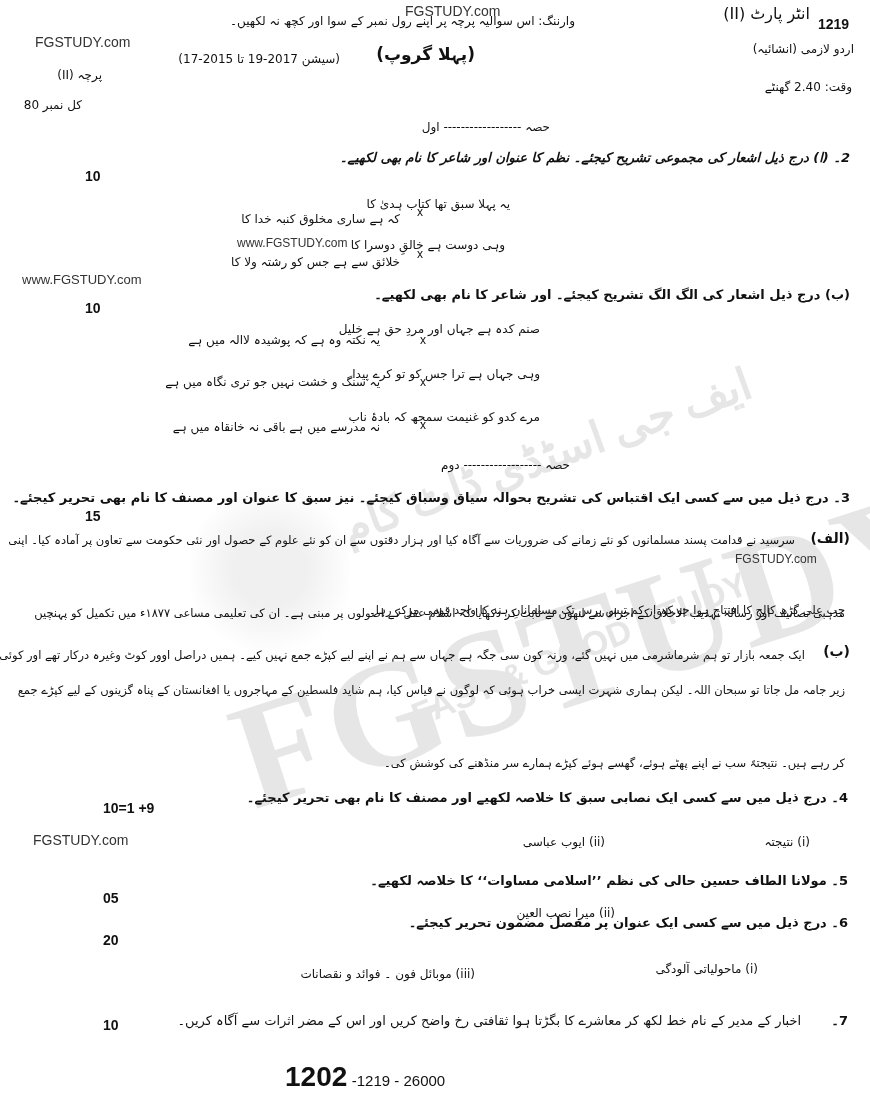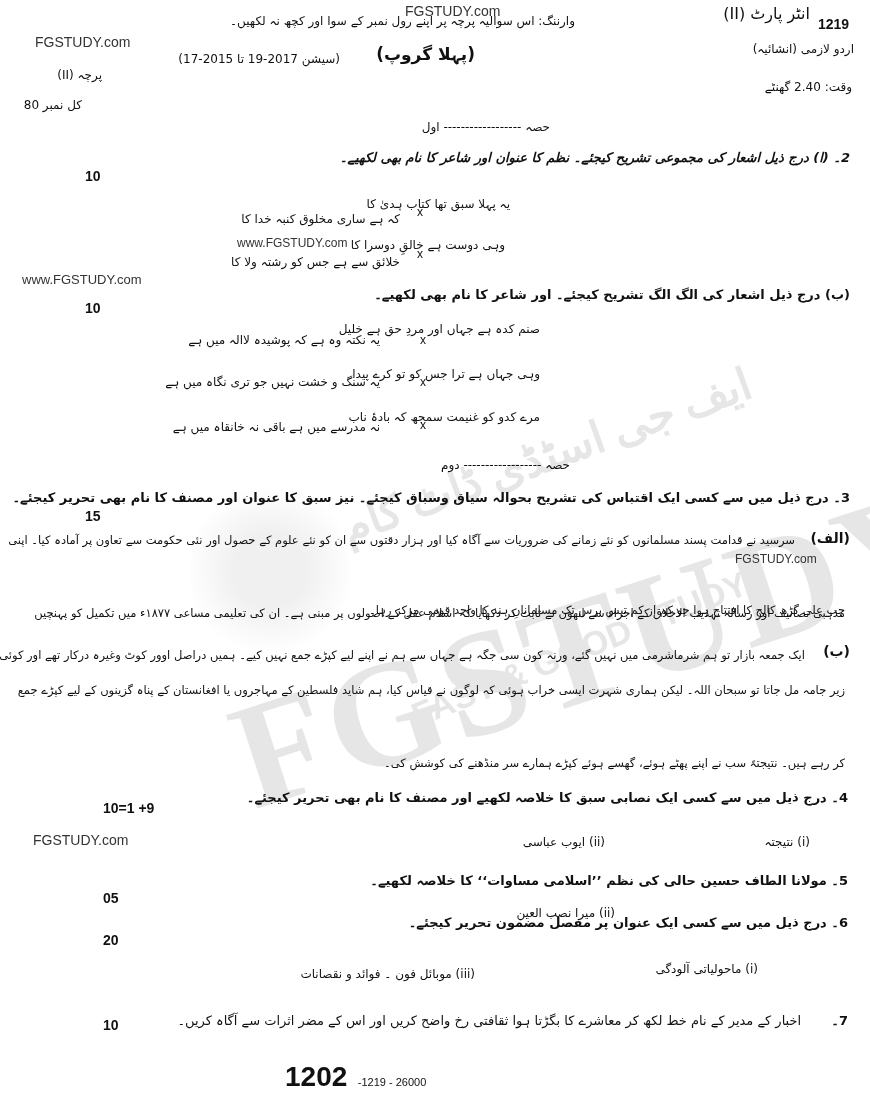--- a/index.html
+++ b/index.html
@@ -141,16 +141,16 @@
   </div>
 
   <div class="abs ur q" style="right:22px; top:1013px; font-weight:normal;">
     <span style="font-weight:bold; margin-left:26px;">7۔</span>
     <span>اخبار کے مدیر کے نام خط لکھ کر معاشرے کا بگڑتا ہوا ثقافتی رخ واضح کریں اور اس کے مضر اثرات سے آگاہ کریں۔</span>
   </div>
   <div class="abs marks" style="left:103px; top:1017px;">10</div>
 
   <div class="abs lat" style="left:285px; top:1061px;">
     <span style="font-size:28px; font-weight:bold;">1202</span>
-    <span style="font-size:11px; margin-left:6px;">-1219 -  26000</span>
+    <span style="font-size:15px; ">-1219 -  26000</span>
   </div>
 
 </div>
 
 </body></html>

